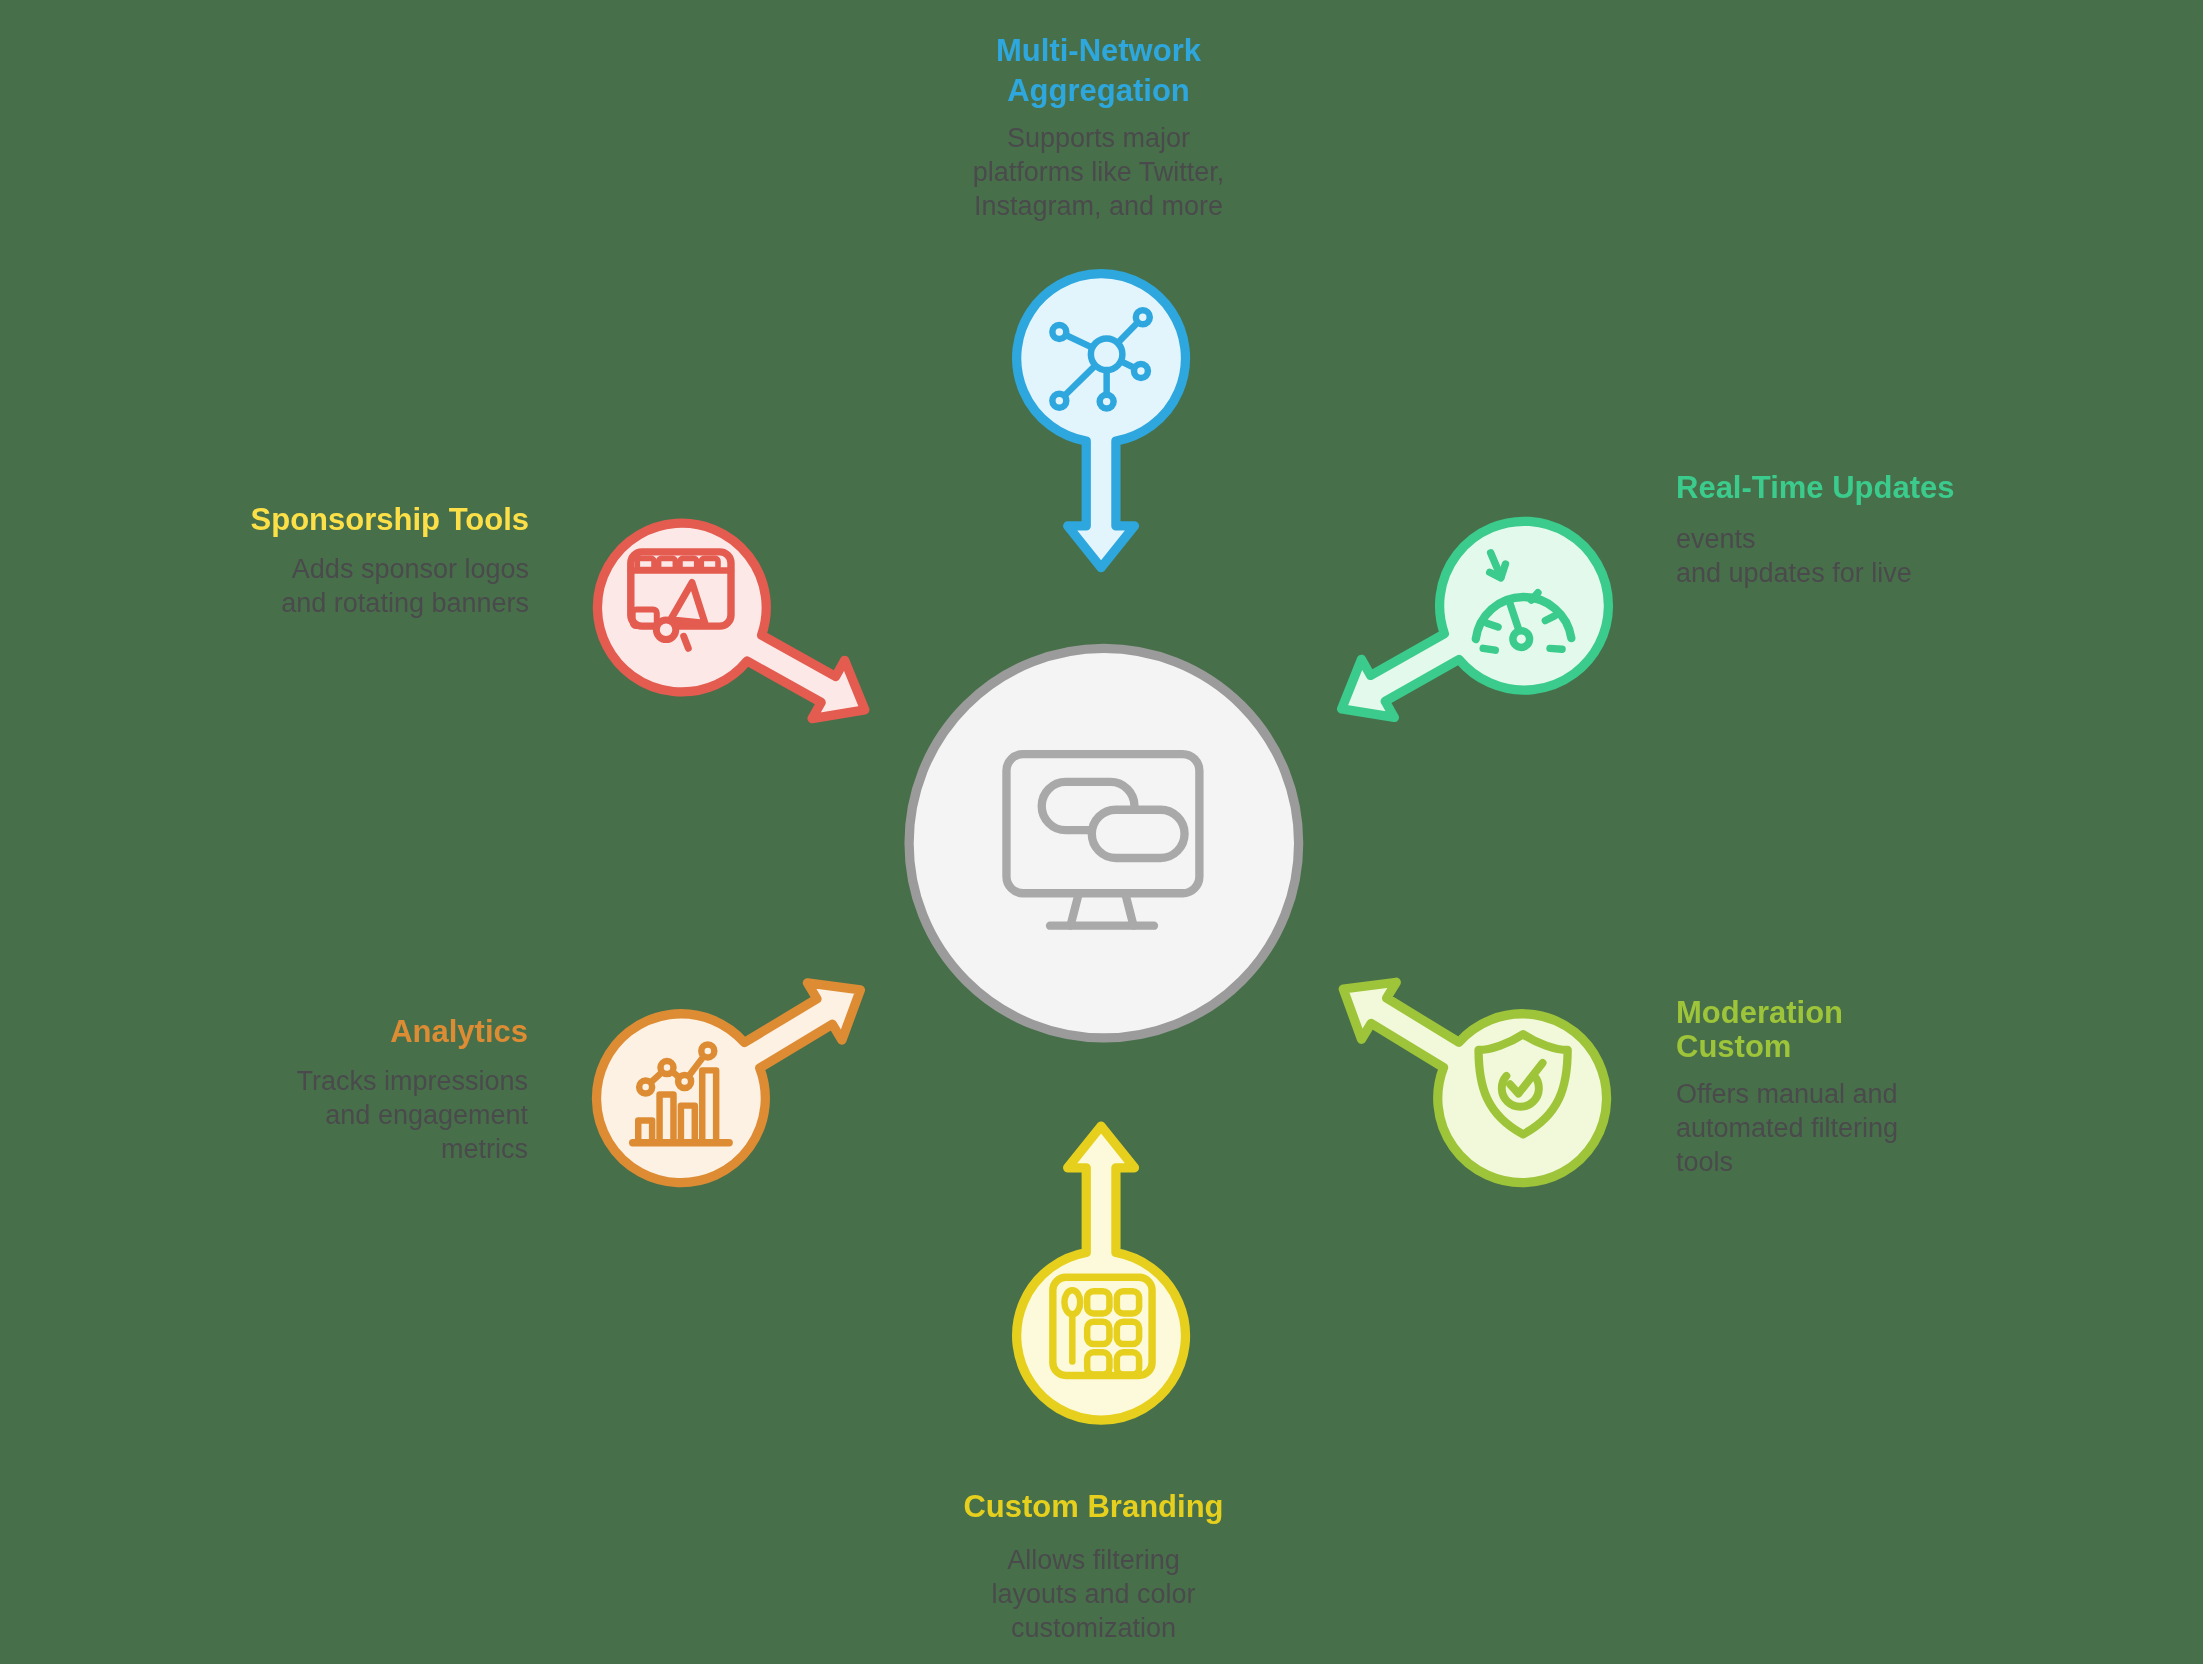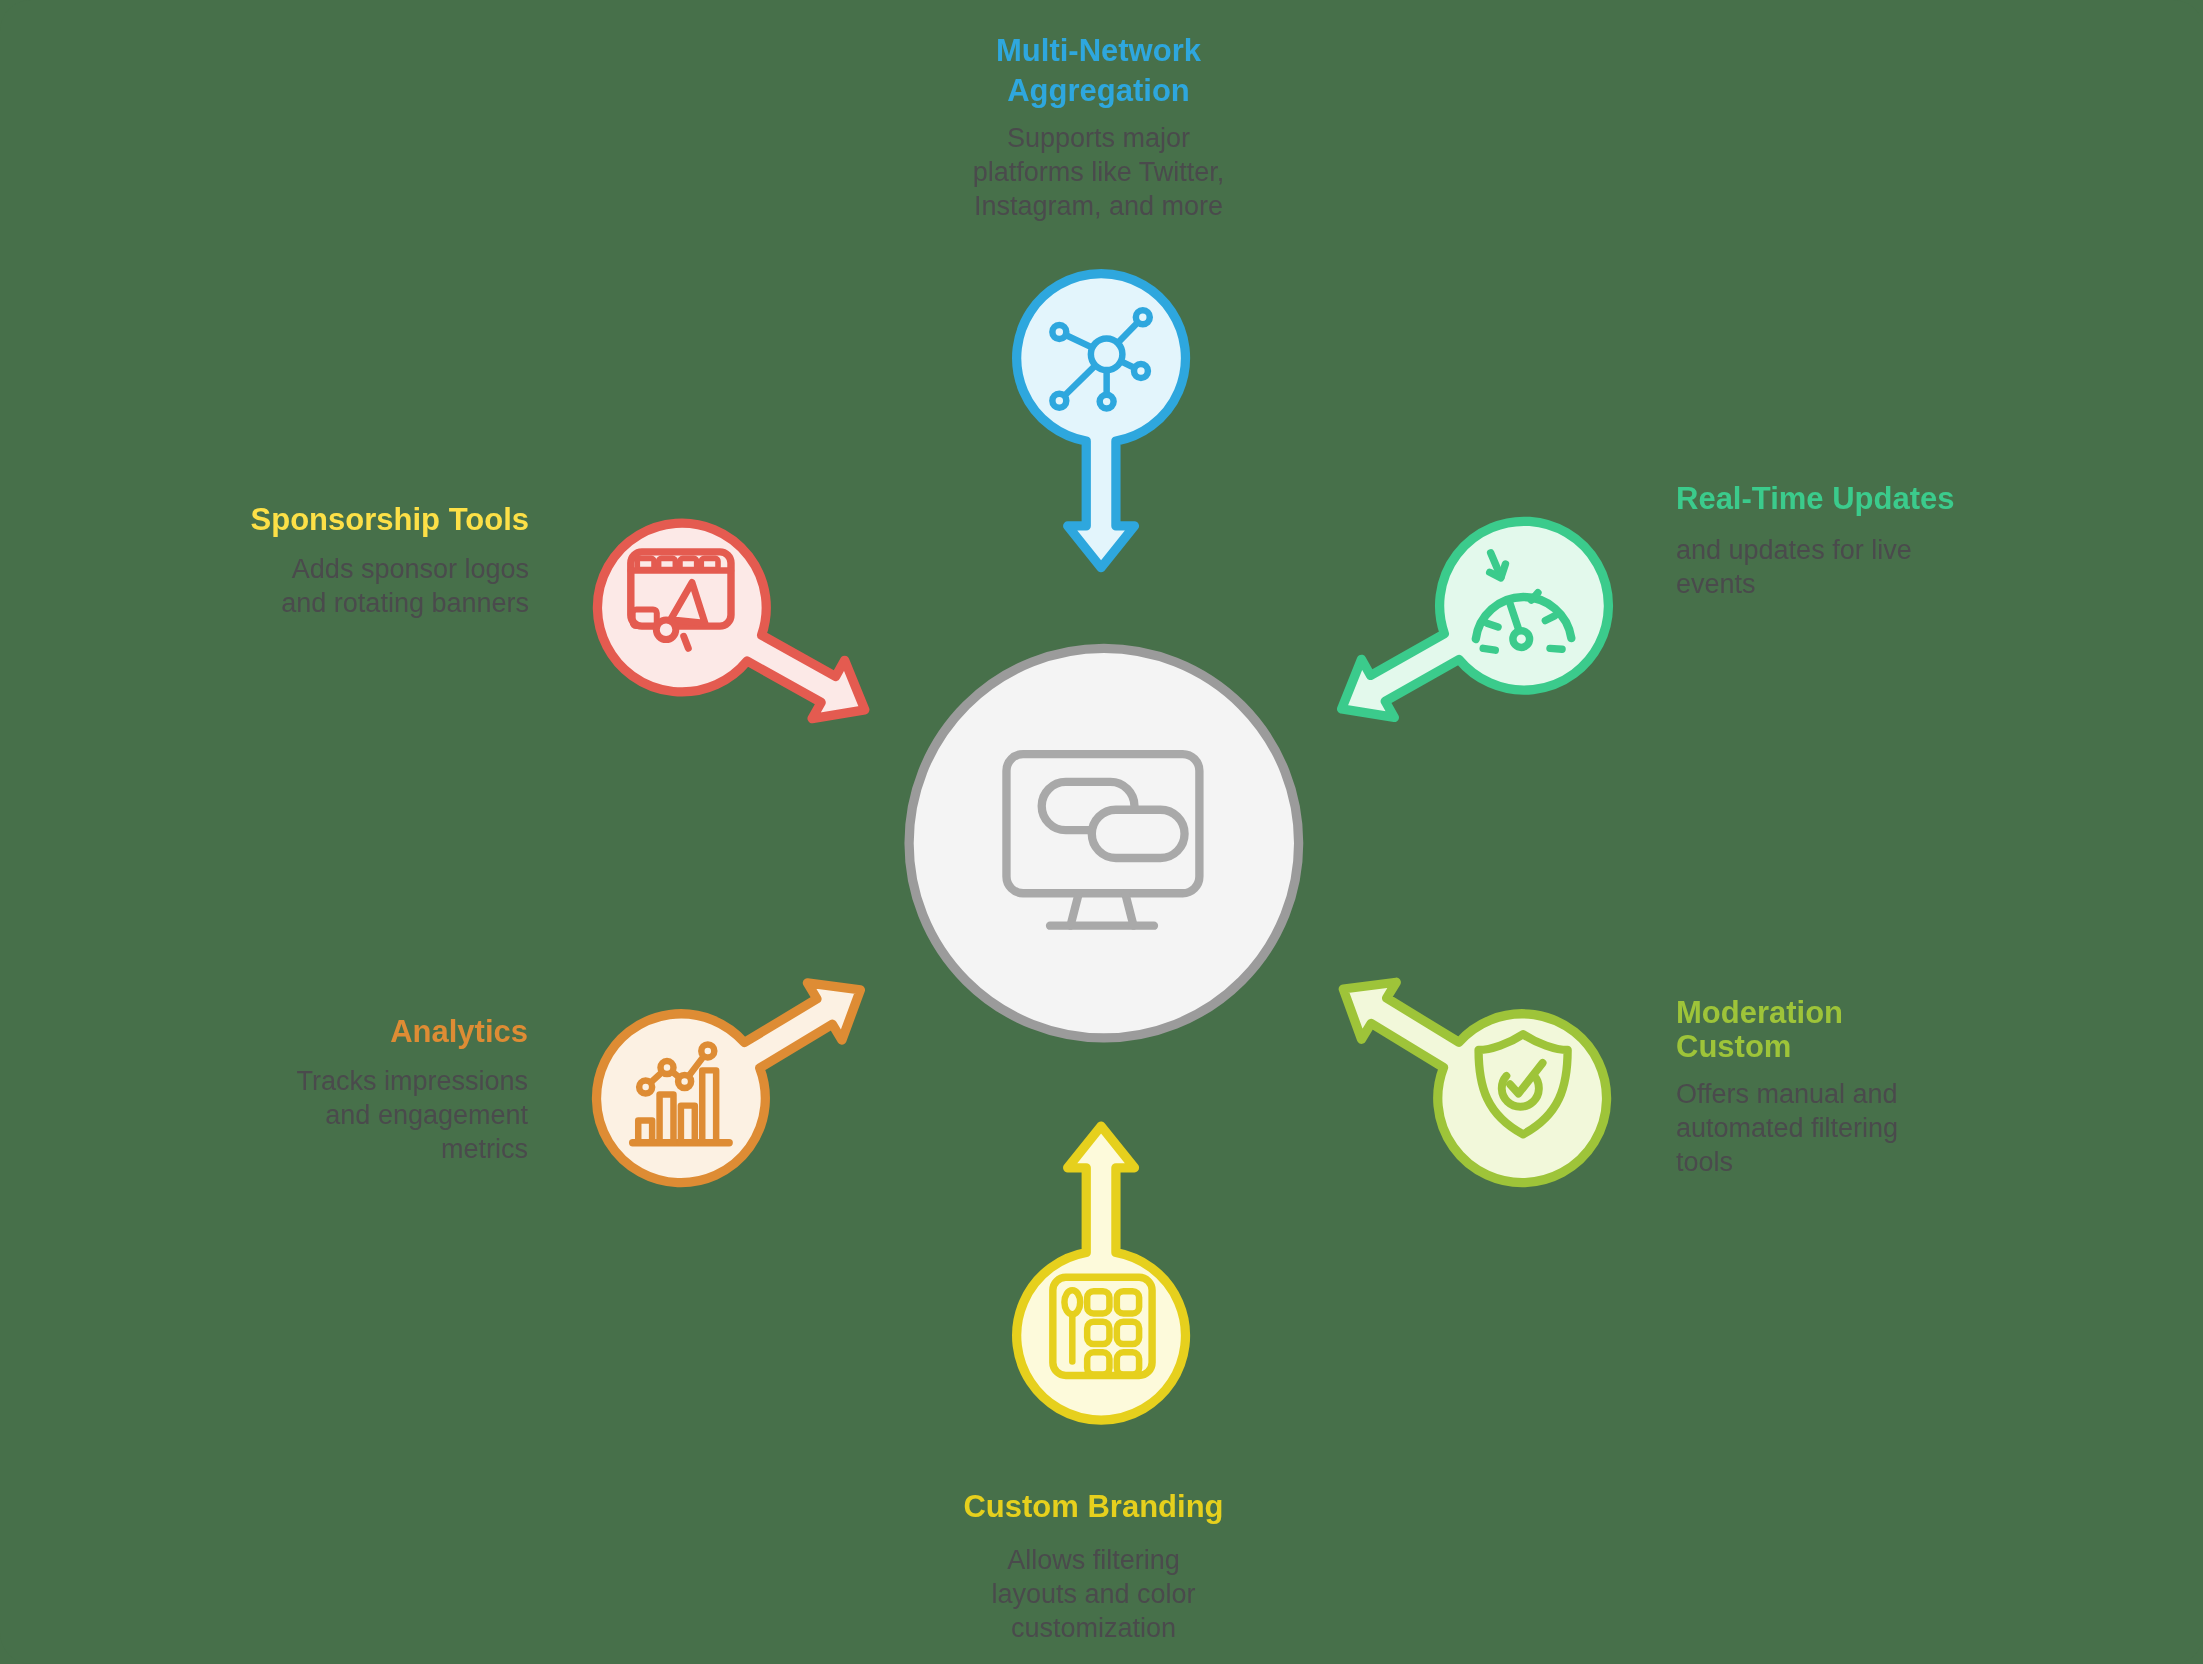--- a/index.html
+++ b/index.html
@@ -7,21 +7,21 @@
         font-family:"Liberation Sans",sans-serif;}
   #diagram-svg{position:absolute;left:0;top:0;}
   svg *{stroke-linecap:round;stroke-linejoin:round;}
   .nshape{stroke-width:10;}
   .tb{position:absolute;}
   .tb .title{font-size:31px;font-weight:bold;line-height:34px;}
   .tb .desc{font-size:27px;line-height:34px;color:#4A4A4C;}
   .tb-top{left:681px;top:31px;width:835px;text-align:center;}
   .tb-top .title{line-height:40px;}
   .tb-top .desc{margin-top:10.2px;}
-  .tb-realtime{left:1676px;top:482px;width:445px;text-align:left;}
+  .tb-realtime{left:1676px;top:471px;width:445px;text-align:left;}
   .tb-realtime .desc{margin-top:16.7px;}
   .tb-moderation{left:1676px;top:996px;width:445px;text-align:left;}
   .tb-moderation .desc{margin-top:13px;}
   .tb-branding{left:676px;top:1490px;width:835px;text-align:center;}
   .tb-branding .desc{margin-top:18.6px;}
   .tb-analytics{left:64px;top:1015px;width:464px;text-align:right;}
   .tb-analytics .desc{margin-top:15px;}
   .tb-sponsorship{left:65px;top:503px;width:464px;text-align:right;}
   .tb-sponsorship .desc{margin-top:15px;}
 </style>
@@ -150,22 +150,22 @@
     <div>Instagram, and more</div>
   </div>
 </div>
 
 <div class="tb tb-realtime">
   <div class="title" style="color: rgb(59, 203, 140);">
     <div>Real-Time Updates</div>
     <div></div>
   </div>
   <div class="desc">
+    <div>events</div>
     <div>and updates for live</div>
-    <div>events</div>
   </div>
 </div>
 
 <div class="tb tb-moderation">
   <div class="title" style="color: rgb(158, 196, 57);">
     <div>Moderation</div>
     <div>Custom</div>
   </div>
   <div class="desc">
     <div>Offers manual and</div>

